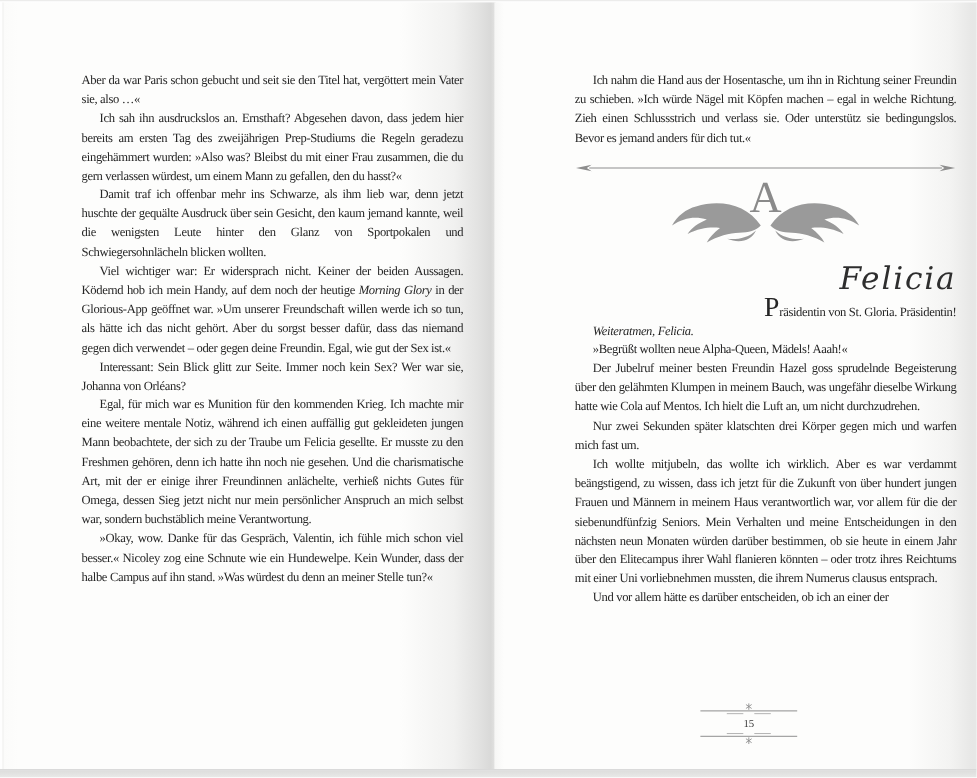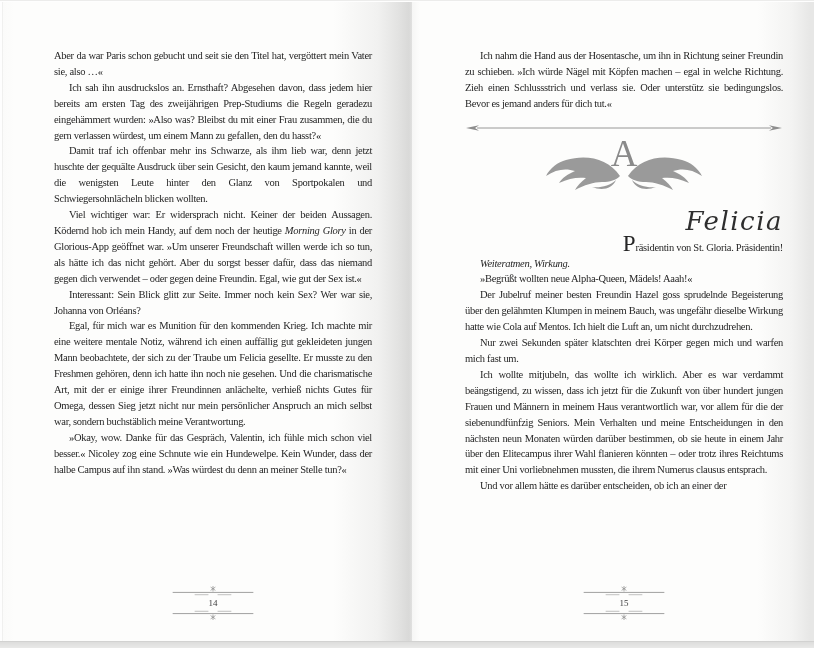--- a/index.html
+++ b/index.html
@@ -6,22 +6,22 @@
   .spread{position:relative;width:814px;height:648px;background:#fefefe;overflow:hidden;
           font-family:"Liberation Serif",serif;border-top:1px solid #ececeb;box-sizing:border-box;}
   .page{position:absolute;top:1px;height:639px;}
   .page-left{left:2px;width:410px;border-left:1px solid #f0f0ef;
     background:linear-gradient(to right,#fbfbfa 0px,#fdfdfc 12px,#fdfdfc 330px,#f1f1f0 375px,#e2e2e1 396px,#d9d9d8 406px,#e3e3e2 410px);}
   .page-right{left:412px;width:422px;
     background:linear-gradient(to right,#f6f6f5 0px,#fdfdfc 8px,#fdfdfc 345px,#f3f3f2 380px,#e7e7e6 398px);}
   .bottom-edge{position:absolute;left:0;top:640px;width:814px;height:8px;
     background:linear-gradient(to bottom,#dddddc,#ebebea);border-top:1px solid #d2d2d1;box-sizing:border-box;}
 
-  .text-block{position:absolute;top:46px;width:318px;color:#262626;font-size:10.5px;
-    line-height:15.9px;text-align:justify;letter-spacing:-0.3px;}
+  .text-block{position:absolute;top:58px;width:318px;color:#262626;font-size:10.5px;
+    line-height:15.9px;text-align:justify;letter-spacing:-0.3px;margin-left:14px;}
   .page-left  .text-block{left:51px;}
   .page-right .text-block{left:53px;}
 
   p.para{margin:0;padding:0;}
   p.para.indent{text-indent:15px;}
   .it{font-style:italic;}
 
   .divider{margin:12px 0 0 0;height:8px;}
   .divider svg{display:block;width:100%;height:8px;}
 
@@ -54,33 +54,20 @@
     <div class="text-block">
         <p class="para"><span>Aber da war Paris schon gebucht und seit sie den Titel hat, vergöttert mein Vater sie, also …«</span></p>
         <p class="para indent"><span>Ich sah ihn ausdruckslos an. Ernsthaft? Abgesehen davon, dass jedem hier bereits am ersten Tag des zweijährigen Prep-Studiums die Regeln geradezu eingehämmert wurden: »Also was? Bleibst du mit einer Frau zusammen, die du gern verlassen würdest, um einem Mann zu gefallen, den du hasst?«</span></p>
         <p class="para indent"><span>Damit traf ich offenbar mehr ins Schwarze, als ihm lieb war, denn jetzt huschte der gequälte Ausdruck über sein Gesicht, den kaum jemand kannte, weil die wenigsten Leute hinter den Glanz von Sportpokalen und Schwiegersohnlächeln blicken wollten.</span></p>
         <p class="para indent"><span>Viel wichtiger war: Er widersprach nicht. Keiner der beiden Aussagen. Ködernd hob ich mein Handy, auf dem noch der heutige </span><span class="it">Morning Glory</span><span> in der Glorious-App geöffnet war. »Um unserer Freundschaft willen werde ich so tun, als hätte ich das nicht gehört. Aber du sorgst besser dafür, dass das niemand gegen dich verwendet – oder gegen deine Freundin. Egal, wie gut der Sex ist.«</span></p>
         <p class="para indent"><span>Interessant: Sein Blick glitt zur Seite. Immer noch kein Sex? Wer war sie, Johanna von Orléans?</span></p>
         <p class="para indent"><span>Egal, für mich war es Munition für den kommenden Krieg. Ich machte mir eine weitere mentale Notiz, während ich einen auffällig gut gekleideten jungen Mann beobachtete, der sich zu der Traube um Felicia gesellte. Er musste zu den Freshmen gehören, denn ich hatte ihn noch nie gesehen. Und die charismatische Art, mit der er einige ihrer Freundinnen anlächelte, verhieß nichts Gutes für Omega, dessen Sieg jetzt nicht nur mein persönlicher Anspruch an mich selbst war, sondern buchstäblich meine Verantwortung.</span></p>
         <p class="para indent"><span>»Okay, wow. Danke für das Gespräch, Valentin, ich fühle mich schon viel besser.« Nicoley zog eine Schnute wie ein Hundewelpe. Kein Wunder, dass der halbe Campus auf ihn stand. »Was würdest du denn an meiner Stelle tun?«</span></p>
       </div>
 
-    <div class="page-num">
-      <svg class="flourish" viewBox="0 0 96 12">
-        <path class="orn-stroke" d="M4 7 H92" stroke-width="0.9"></path>
-        <path class="orn-stroke" d="M28 9.5 H43 M53 9.5 H68" stroke-width="0.6"></path>
-        <path class="orn-stroke" d="M48 0 V6 M45.4 1.2 L50.6 4.8 M50.6 1.2 L45.4 4.8" stroke-width="0.8"></path>
-      </svg>
-      <span class="num">14</span>
-      <svg class="flourish flip" viewBox="0 0 96 12">
-        <path class="orn-stroke" d="M4 7 H92" stroke-width="0.9"></path>
-        <path class="orn-stroke" d="M28 9.5 H43 M53 9.5 H68" stroke-width="0.6"></path>
-        <path class="orn-stroke" d="M48 0 V6 M45.4 1.2 L50.6 4.8 M50.6 1.2 L45.4 4.8" stroke-width="0.8"></path>
-      </svg>
-    </div>
   </div>
 
   <div class="page page-right">
     <div class="text-block">
 
       <div>
           <p class="para indent"><span>Ich nahm die Hand aus der Hosentasche, um ihn in Richtung seiner Freundin zu schieben. »Ich würde Nägel mit Köpfen machen – egal in welche Richtung. Zieh einen Schlussstrich und verlass sie. Oder unterstütz sie bedingungslos. Bevor es jemand anders für dich tut.«</span></p>
         </div>
 
       <div class="divider">
@@ -107,21 +94,21 @@
         <span class="chapter-letter">A</span>
       </div>
 
       <div class="chapter-heading">Felicia</div>
 
       <p class="para opening-line">
         <span class="drop-cap">P</span><span>räsidentin von St. Gloria. Präsidentin!</span>
       </p>
 
       <div>
-          <p class="para indent"><span class="it">Weiteratmen, Wirkung.</span></p>
+          <p class="para indent"><span class="it">Weiteratmen, Felicia.</span></p>
           <p class="para indent"><span>»Begrüßt wollten neue Alpha-Queen, Mädels! Aaah!«</span></p>
           <p class="para indent"><span>Der Jubelruf meiner besten Freundin Hazel goss sprudelnde Begeisterung über den gelähmten Klumpen in meinem Bauch, was ungefähr dieselbe Wirkung hatte wie Cola auf Mentos. Ich hielt die Luft an, um nicht durchzudrehen.</span></p>
           <p class="para indent"><span>Nur zwei Sekunden später klatschten drei Körper gegen mich und warfen mich fast um.</span></p>
           <p class="para indent"><span>Ich wollte mitjubeln, das wollte ich wirklich. Aber es war verdammt beängstigend, zu wissen, dass ich jetzt für die Zukunft von über hundert jungen Frauen und Männern in meinem Haus verantwortlich war, vor allem für die der siebenundfünfzig Seniors. Mein Verhalten und meine Entscheidungen in den nächsten neun Monaten würden darüber bestimmen, ob sie heute in einem Jahr über den Elitecampus ihrer Wahl flanieren könnten – oder trotz ihres Reichtums mit einer Uni vorliebnehmen mussten, die ihrem Numerus clausus entsprach.</span></p>
           <p class="para indent"><span>Und vor allem hätte es darüber entscheiden, ob ich an einer der</span></p>
         </div>
     </div>
 
     <div class="page-num">
       <svg class="flourish" viewBox="0 0 96 12">

